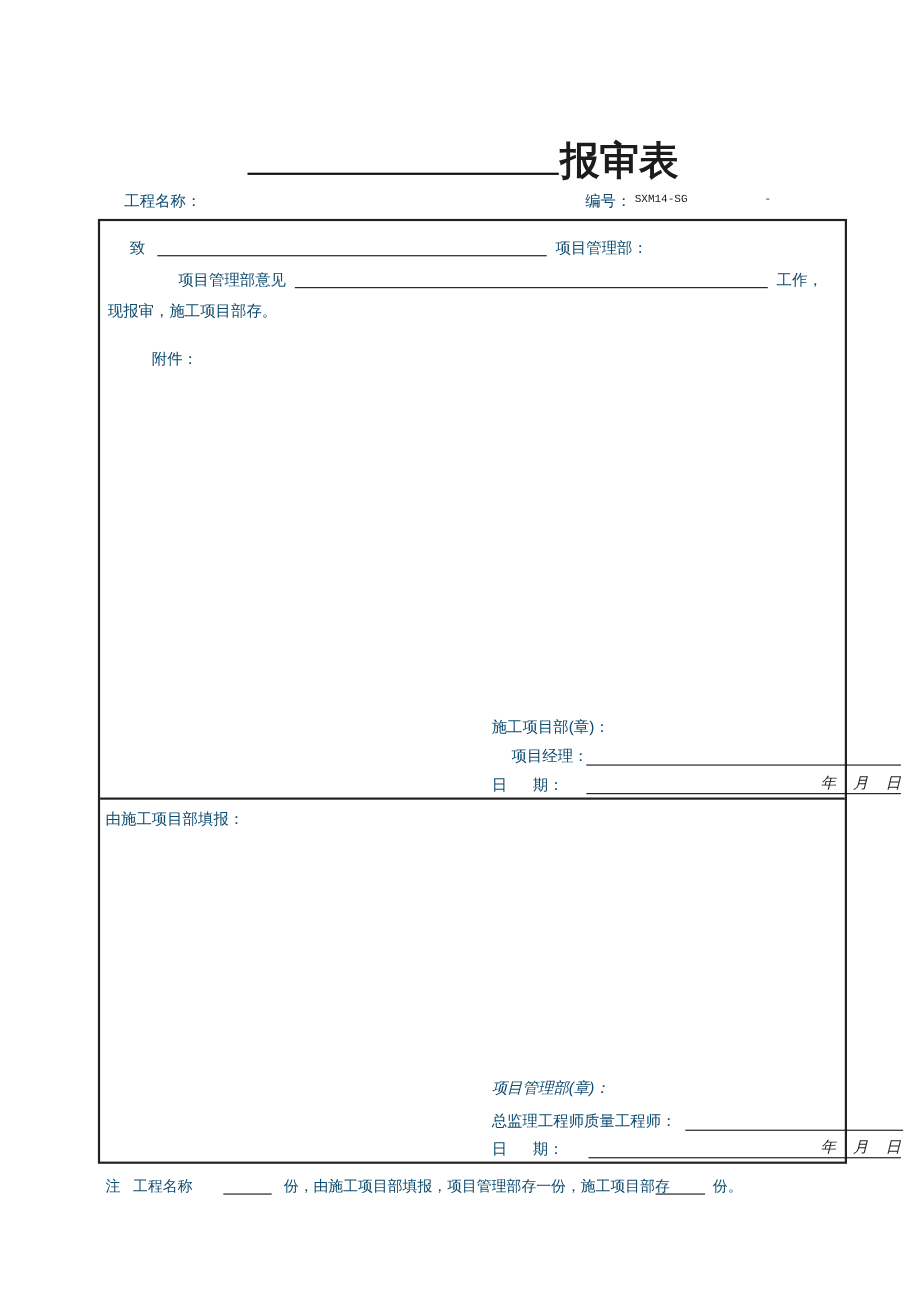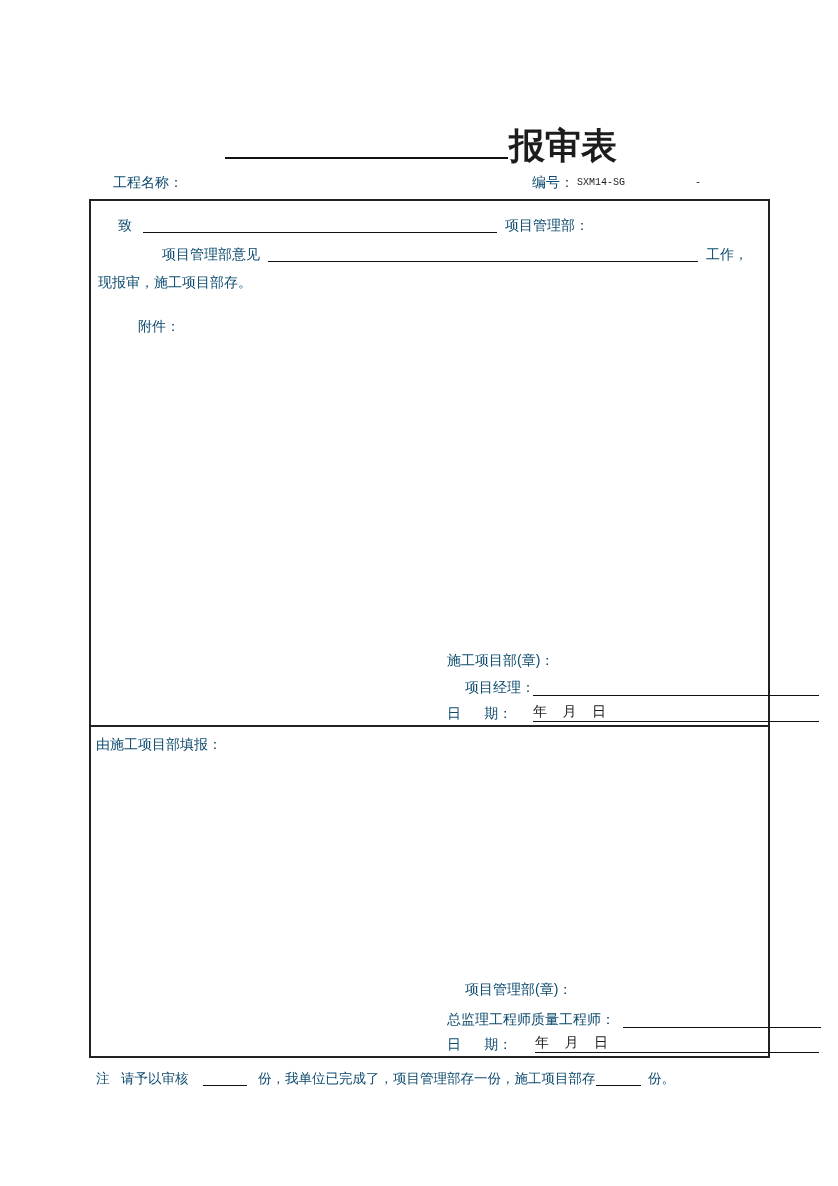--- a/index.html
+++ b/index.html
@@ -6,21 +6,21 @@
   html,body { background:#ffffff; }
   body {
     width:838px; height:1186px; position:relative;
     font-family:"Liberation Sans","DejaVu Sans",sans-serif;
     color:#1c1c1c;
   }
   .abs { position:absolute; }
   .lbl { font-size:14px; line-height:17px; white-space:pre; color:#0c4a6e; }
   .small { font-size:13.5px; line-height:16px; }
   .blank { border-bottom:1.5px solid #111; display:block; }
-  .date-blank { text-align:left; font-size:14px; line-height:19px; white-space:pre; }
+  .date-blank { text-align:right; font-size:14px; line-height:19px; white-space:pre;font-style:italic; }
   .title-blank { border-bottom:2px solid #111; }
   .title-text {
     font-size:36px; line-height:30px; font-weight:bold; white-space:pre;
     font-family:"Liberation Sans","DejaVu Sans",sans-serif;
   }
   .code-val { font-family:"Liberation Mono","DejaVu Sans Mono",monospace; font-size:10px; line-height:17px; }
   .main-box { border:2px solid #222; background:transparent; }
   .divider { border-top:2px solid #222; }
 </style>
 </head>
@@ -55,29 +55,29 @@
     <span class="abs lbl" style="left:356px; top:478px;margin-left:18px;">项目经理：</span>
     <span class="abs blank" style="left:442px; top:475px; width:286px; height:20px;"></span>
 
     <span class="abs lbl" style="left:356px; top:504px;">日      期：</span>
     <span class="abs blank date-blank" style="left:442px; top:501px; width:286px; height:20px;">年    月    日</span>
 
     <div class="abs divider" style="left:0px; top:524px; width:677px; height:0px;"></div>
 
     <span class="abs lbl" style="left:5px; top:535px;">由施工项目部填报：</span>
 
-    <span class="abs lbl" style="left:374px; top:780px;">项目管理部(章)：</span>
+    <span class="abs lbl" style="left:356px; top:780px;font-style:italic;">项目管理部(章)：</span>
 
     <span class="abs lbl" style="left:356px; top:810px;">总监理工程师质量工程师：</span>
     <span class="abs blank" style="left:532px; top:807px; width:198px; height:20px;"></span>
 
     <span class="abs lbl" style="left:356px; top:835px;">日      期：</span>
     <span class="abs blank date-blank" style="left:444px; top:832px; width:284px; height:20px;">年    月    日</span>
   </div>
 
   <span class="abs lbl small" style="left:96px; top:1071px;">注</span>
-  <span class="abs lbl small" style="left:121px; top:1071px;">请予以审核</span>
+  <span class="abs lbl small" style="left:121px; top:1071px;">工程名称</span>
   <span class="abs blank" style="left:203px; top:1069px; width:44px; height:17px;"></span>
-  <span class="abs lbl small" style="left:258px; top:1071px;">份，我单位已完成了，项目管理部存一份，施工项目部存</span>
+  <span class="abs lbl small" style="left:258px; top:1071px;">份，由施工项目部填报，项目管理部存一份，施工项目部存</span>
   <span class="abs blank" style="left:596px; top:1069px; width:45px; height:17px;"></span>
   <span class="abs lbl small" style="left:648px; top:1071px;">份。</span>
 
 </div>
 
 </body></html>

